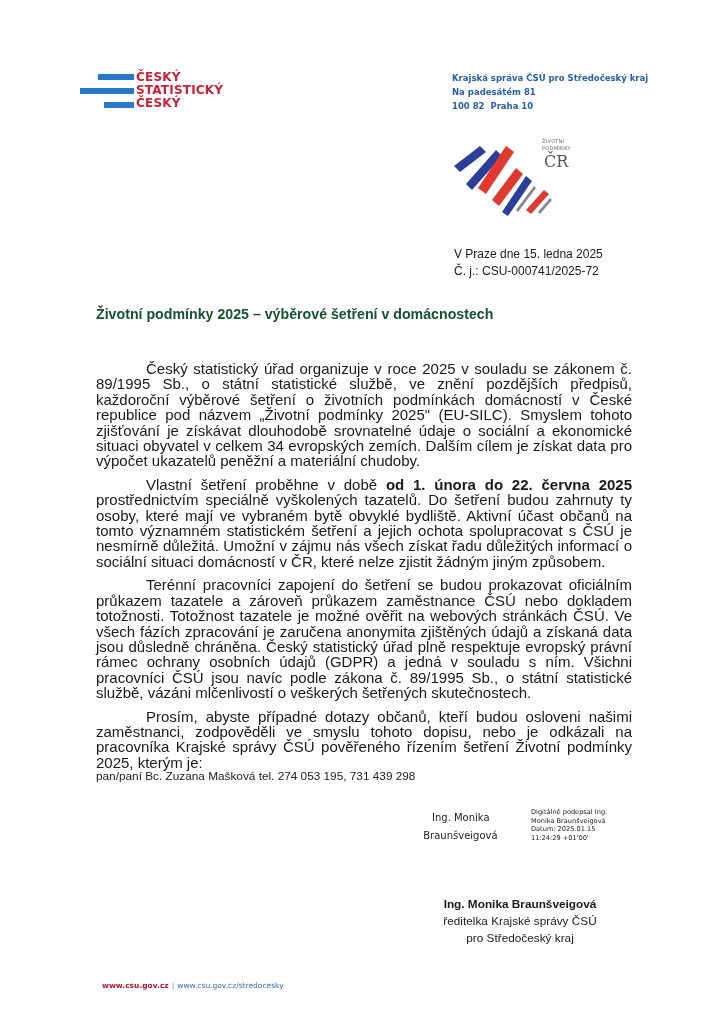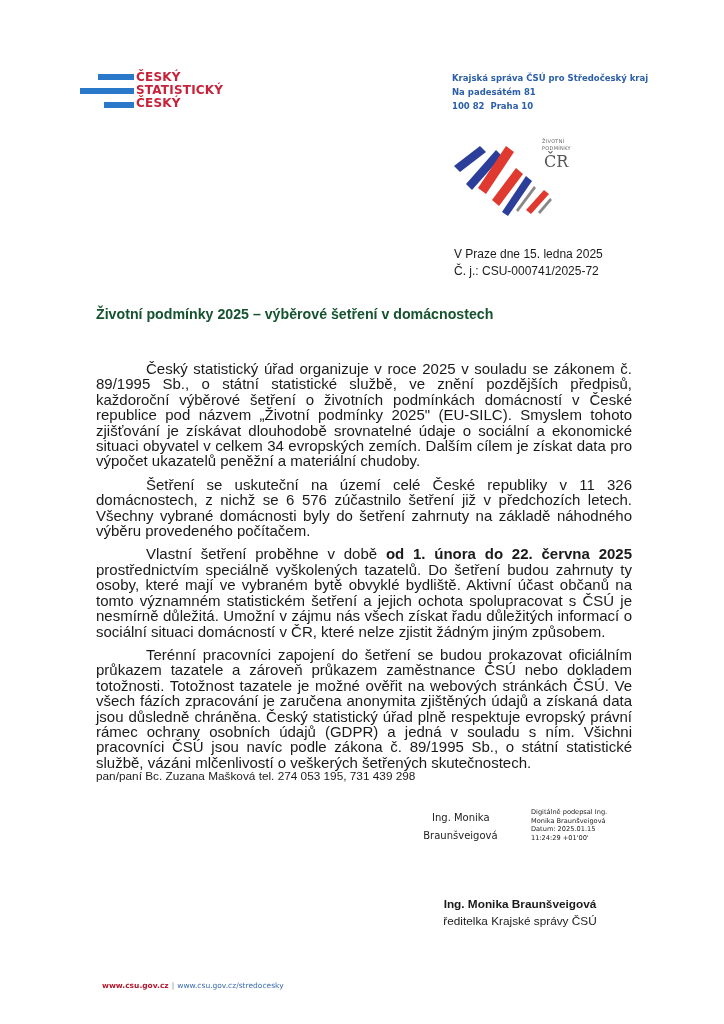--- a/index.html
+++ b/index.html
@@ -74,38 +74,39 @@
 
 <div class="abs datebox">
   <div>V Praze dne 15. ledna 2025</div>
   <div>Č. j.: CSU-000741/2025-72</div>
 </div>
 
 <div class="abs title">Životní podmínky 2025 – výběrové šetření v domácnostech</div>
 
 <div class="abs body">
   <p>Český statistický úřad organizuje v roce 2025 v souladu se zákonem č. 89/1995 Sb., o státní statistické službě, ve znění pozdějších předpisů, každoroční výběrové šetření o životních podmínkách domácností v České republice pod názvem „Životní podmínky 2025" (EU-SILC). Smyslem tohoto zjišťování je získávat dlouhodobě srovnatelné údaje o sociální a ekonomické situaci obyvatel v celkem 34 evropských zemích. Dalším cílem je získat data pro výpočet ukazatelů peněžní a materiální chudoby.</p>
-  <p>Šetření se uskuteční na území celé České republiky v 11 326 domácnostech, z nichž se 6 576 zúčastnilo šetření již v předchozích letech. Všechny vybrané domácnosti byly do šetření zahrnuty na základě náhodného výběru provedeného počítačem.</p>
   <p><span>Vlastní šetření proběhne v době </span><b>od 1. února do 22. června 2025</b><span> prostřednictvím speciálně vyškolených tazatelů. Do šetření budou zahrnuty ty osoby, které mají ve vybraném bytě obvyklé bydliště. Aktivní účast občanů na tomto významném statistickém šetření a jejich ochota spolupracovat s ČSÚ je nesmírně důležitá. Umožní v zájmu nás všech získat řadu důležitých informací o sociální situaci domácností v ČR, které nelze zjistit žádným jiným způsobem.</span></p>
   <p>Terénní pracovníci zapojení do šetření se budou prokazovat oficiálním průkazem tazatele a zároveň průkazem zaměstnance ČSÚ nebo dokladem totožnosti. Totožnost tazatele je možné ověřit na webových stránkách ČSÚ. Ve všech fázích zpracování je zaručena anonymita zjištěných údajů a získaná data jsou důsledně chráněna. Český statistický úřad plně respektuje evropský právní rámec ochrany osobních údajů (GDPR) a jedná v souladu s ním. Všichni pracovníci ČSÚ jsou navíc podle zákona č. 89/1995 Sb., o státní statistické službě, vázáni mlčenlivostí o veškerých šetřených skutečnostech.</p>
+  <p>Prosím, abyste případné dotazy občanů, kteří budou osloveni našimi zaměstnanci, zodpověděli ve smyslu tohoto dopisu, nebo je odkázali na pracovníka Krajské správy ČSÚ pověřeného řízením šetření Životní podmínky 2025, kterým je:</p>
 </div>
 
 <div class="abs contact">pan/paní Bc. Zuzana Mašková tel. 274 053 195, 731 439 298</div>
 
 <div class="abs sig-name">
   <div style="padding-right:8px;">Ing. Monika</div>
   <div style="margin-left:-28px;">Braunšveigová</div>
 </div>
 <div class="abs sig-meta">
   <div>Digitálně podepsal Ing.</div>
   <div>Monika Braunšveigová</div>
   <div>Datum: 2025.01.15</div>
   <div>11:24:29 +01'00'</div>
 </div>
 
 <div class="abs signer">
   <div class="nm">Ing. Monika Braunšveigová</div>
   <div>ředitelka Krajské správy ČSÚ</div>
+  <div>pro Středočeský kraj</div>
 </div>
 
 <div class="abs footer">
   <span class="main">www.csu.gov.cz</span><span class="sep">|</span><span>www.csu.gov.cz/stredocesky</span>
 </div>
 
 </body></html>

